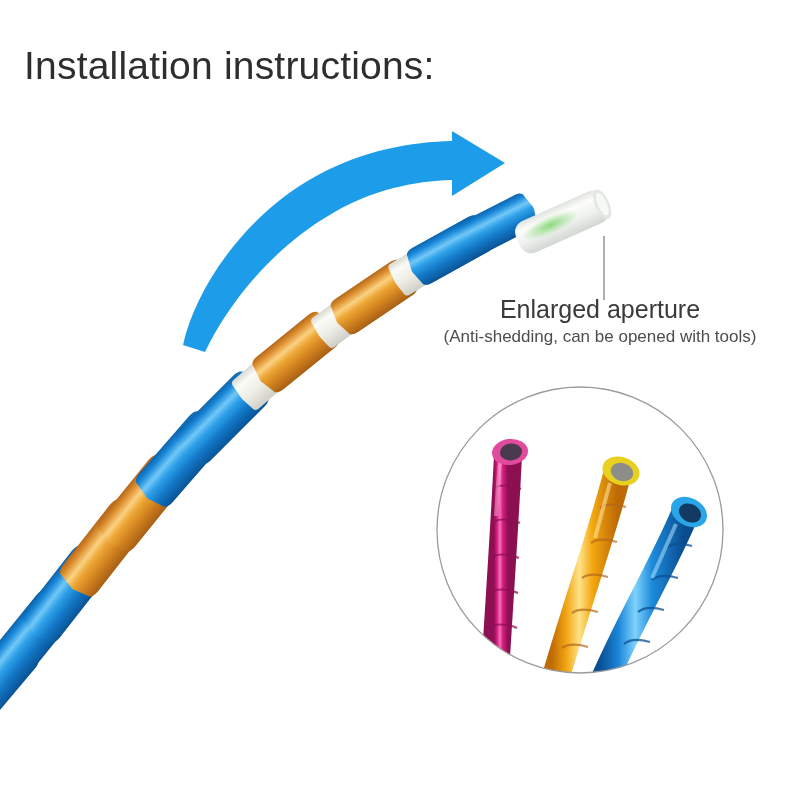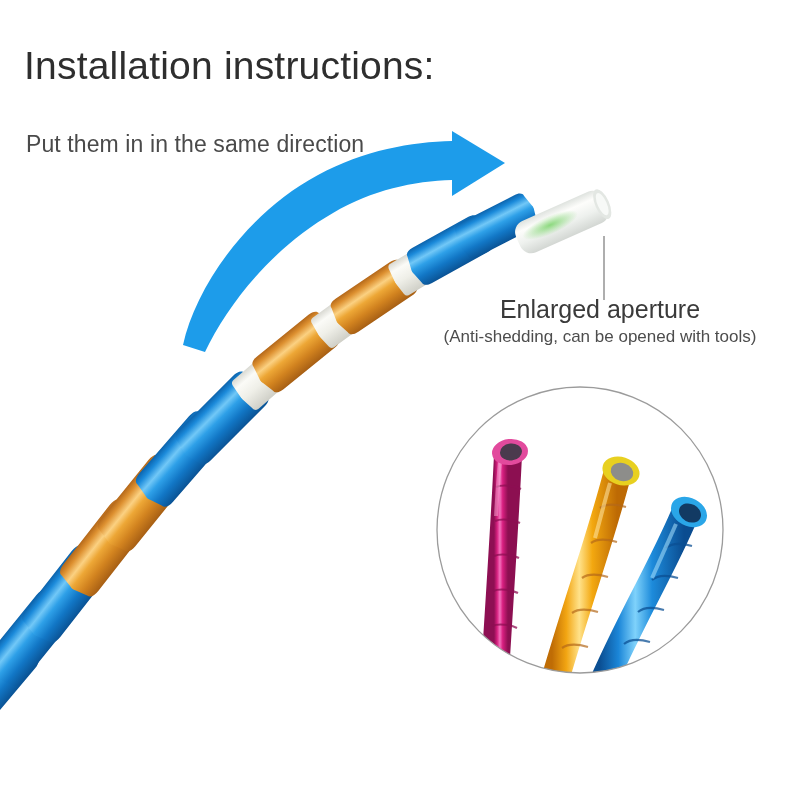--- a/index.html
+++ b/index.html
@@ -265,20 +265,19 @@
           <ellipse cx="690" cy="513" rx="11.5" ry="9" transform="rotate(28 690 513)" fill="#123a63"></ellipse>
         </g>
       </g>
 
       <circle cx="580" cy="530" r="143" fill="none" stroke="#9b9b9b" stroke-width="1.3"></circle>
     </g>
   </svg>
 
   <div class="title">Installation instructions:</div>
 
-  <div class="subtitle">Put them in in the same direction</div>
 
   <div class="callout">
     <div class="callout-title">Enlarged aperture</div>
     <div class="callout-sub">(Anti-shedding, can be opened with tools)</div>
   </div>
 
 </div>
 
 </body></html>

